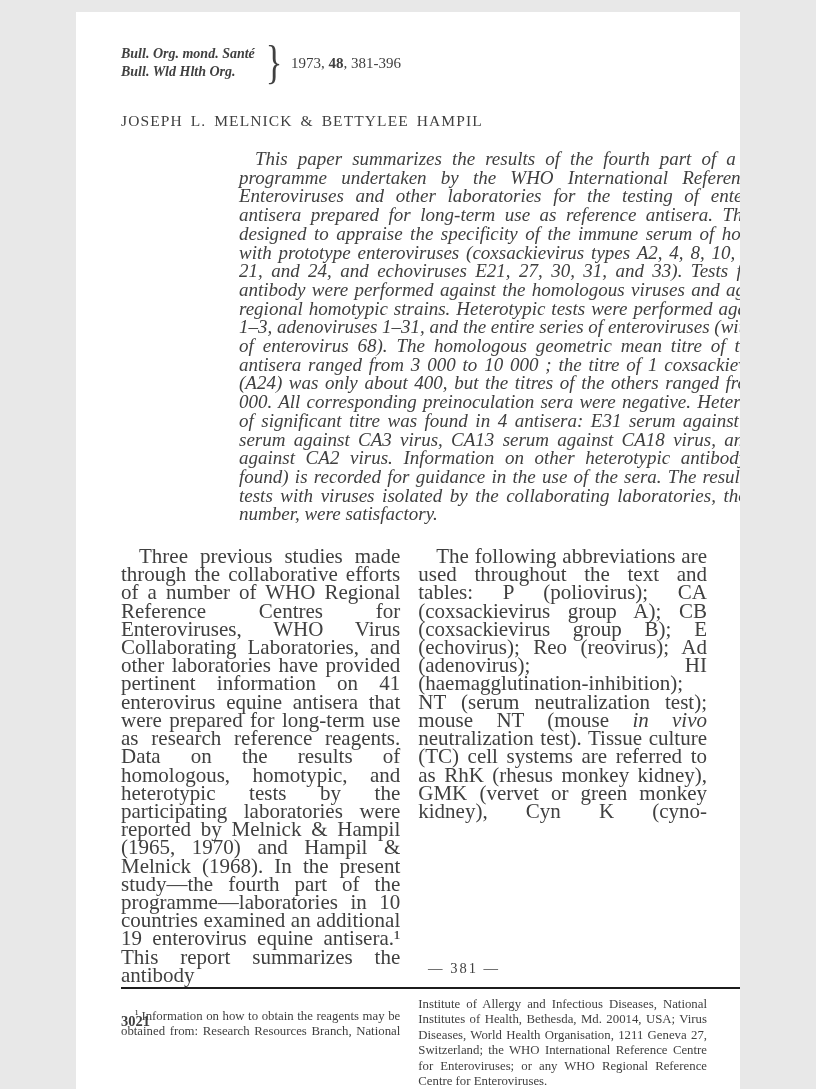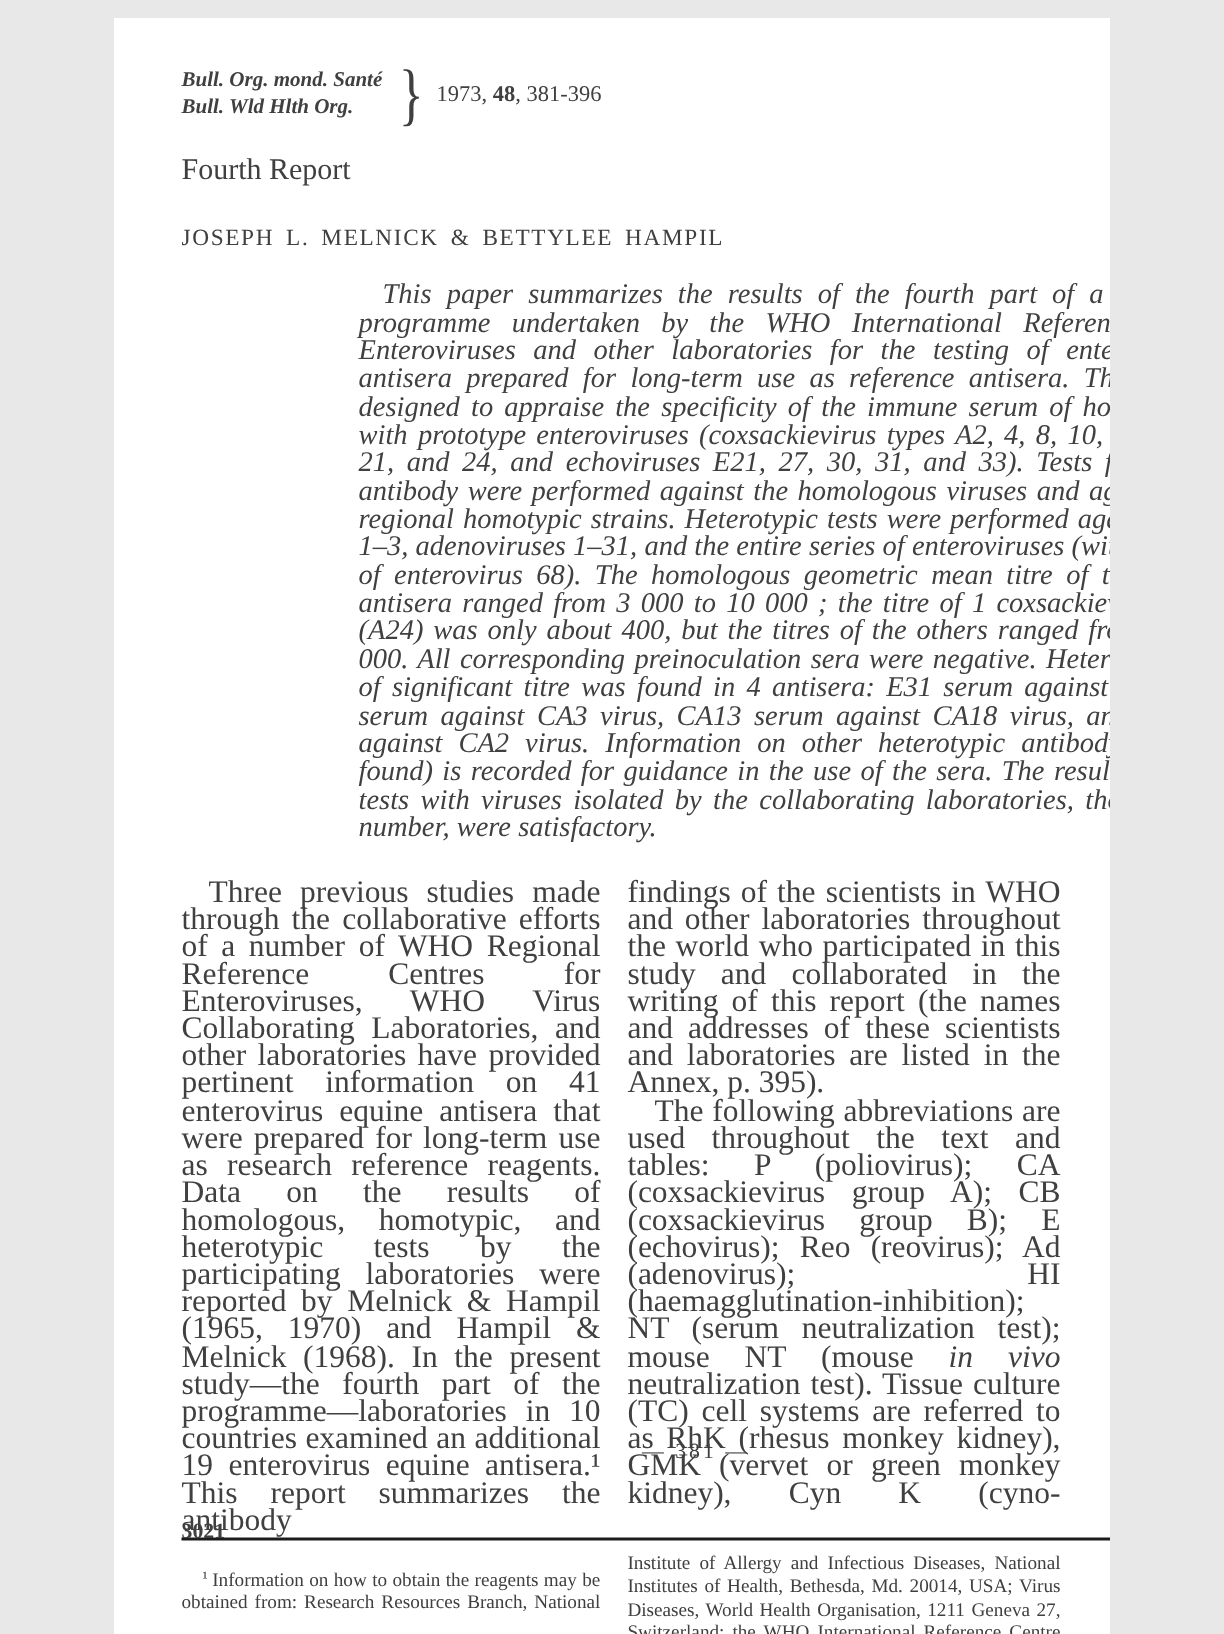--- a/index.html
+++ b/index.html
@@ -70,32 +70,30 @@
     <div class="masthead">
       <div class="journal-names">
         <div>Bull. Org. mond. Santé</div>
         <div>Bull. Wld Hlth Org.</div>
       </div>
       <div class="brace">}</div>
       <div class="citation"><span>1973, </span><span class="vol">48</span><span>, 381-396</span></div>
     </div>
 
 
-    <h2 class="report-subtitle">Fourth Report</h2>
 
     <div class="authors">JOSEPH L. MELNICK &amp; BETTYLEE HAMPIL</div>
 
     <div class="abstract">This paper summarizes the results of the fourth part of a comprehensive programme undertaken by the WHO International Reference Centre for Enteroviruses and other laboratories for the testing of enterovirus equine antisera prepared for long-term use as reference antisera. The studies were designed to appraise the specificity of the immune serum of horses inoculated with prototype enteroviruses (coxsackievirus types A2, 4, 8, 10, 11, 14–16, 18–21, and 24, and echoviruses E21, 27, 30, 31, and 33). Tests for neutralizing antibody were performed against the homologous viruses and against available regional homotypic strains. Heterotypic tests were performed against reoviruses 1–3, adenoviruses 1–31, and the entire series of enteroviruses (with the exception of enterovirus 68). The homologous geometric mean titre of the 5 echovirus antisera ranged from 3 000 to 10 000 ; the titre of 1 coxsackievirus antiserum (A24) was only about 400, but the titres of the others ranged from 1 500 to 14 000. All corresponding preinoculation sera were negative. Heterotypic antibody of significant titre was found in 4 antisera: E31 serum against E5 virus, CA8 serum against CA3 virus, CA13 serum against CA18 virus, and CA15 serum against CA2 virus. Information on other heterotypic antibody titres (where found) is recorded for guidance in the use of the sera. The results of homotypic tests with viruses isolated by the collaborating laboratories, though limited in number, were satisfactory.</div>
 
     <div class="columns">
       <div class="col-left">
         <p class="p-indent p-runover">Three previous studies made through the collaborative efforts of a number of WHO Regional Reference Centres for Enteroviruses, WHO Virus Collaborating Laboratories, and other laboratories have provided pertinent information on 41 enterovirus equine antisera that were prepared for long-term use as research reference reagents. Data on the results of homologous, homotypic, and heterotypic tests by the participating laboratories were reported by Melnick &amp; Hampil (1965, 1970) and Hampil &amp; Melnick (1968). In the present study—the fourth part of the programme—laboratories in 10 countries examined an additional 19 enterovirus equine antisera.¹ This report summarizes the antibody</p>
       </div>
       <div class="col-right">
-        <p>findings of the scientists in WHO and other laboratories throughout the world who participated in this study and collaborated in the writing of this report (the names and addresses of these scientists and laboratories are listed in the Annex, p. 395).</p>
         <p class="p-indent p-runover"><span>The following abbreviations are used throughout the text and tables: P (poliovirus); CA (coxsackievirus group A); CB (coxsackievirus group B); E (echovirus); Reo (reovirus); Ad (adenovirus); HI (haemagglutination-inhibition); NT (serum neutralization test); mouse NT (mouse </span><span class="italic">in vivo</span><span> neutralization test). Tissue culture (TC) cell systems are referred to as RhK (rhesus monkey kidney), GMK (vervet or green monkey kidney), Cyn K (cyno-</span></p>
       </div>
     </div>
 
     <hr class="fn-rule">
 
     <div class="footnotes">
       <div class="fn-left">
         <p class="fn-indent fn-gap p-runover"><span class="fn-marker">¹</span><span>Information on how to obtain the reagents may be obtained from: Research Resources Branch, National</span></p>
       </div>

